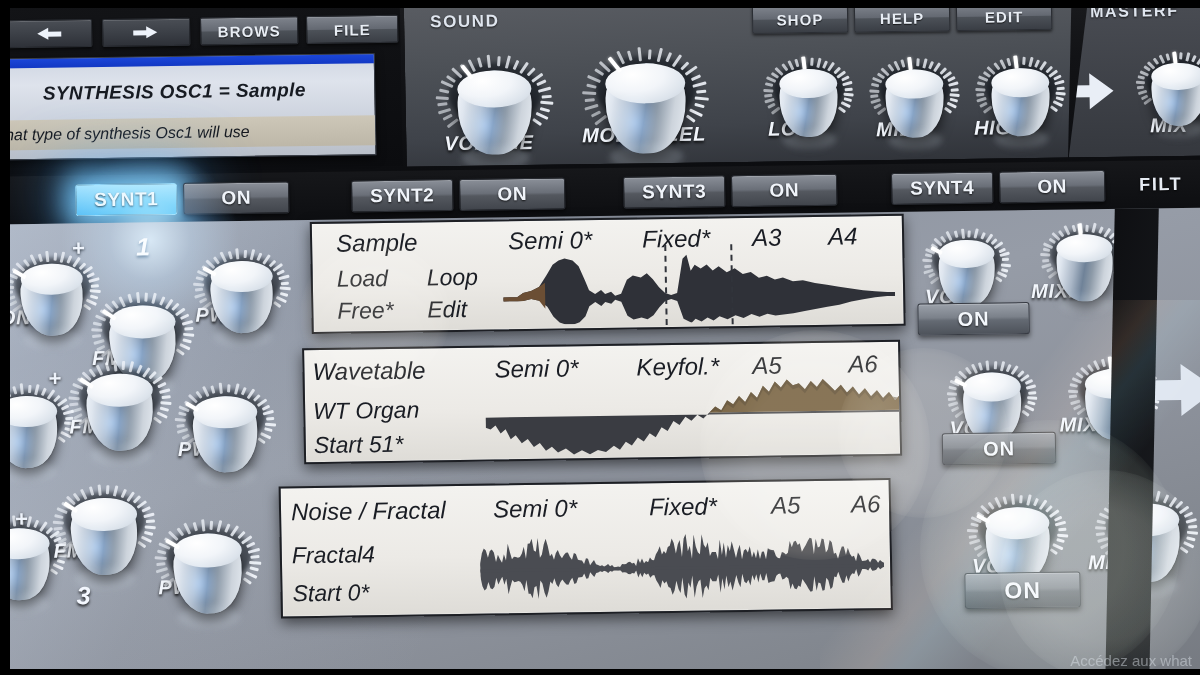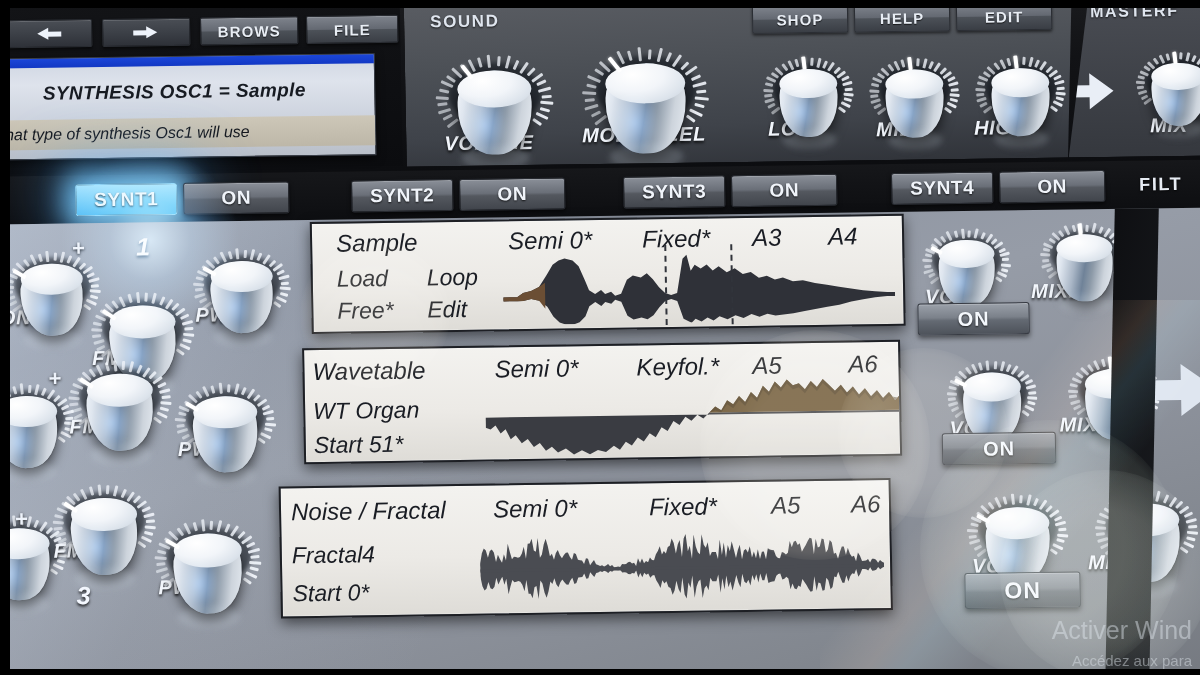--- a/index.html
+++ b/index.html
@@ -1063,16 +1063,15 @@
       background:radial-gradient(circle, rgba(232,246,224,.20) 40%, rgba(214,238,210,.11) 66%, rgba(200,230,200,0) 74%);"></div>
  <div class="flare" style="left:1000px;top:470px;width:210px;height:210px;
       background:radial-gradient(circle, rgba(240,248,236,.16) 44%, rgba(226,240,226,.09) 68%, rgba(214,234,216,0) 76%);"></div>
  <div class="streak" style="left:820px;top:300px;width:400px;height:400px;
       background:linear-gradient(128deg, rgba(255,170,120,0) 38%, rgba(255,190,140,.14) 47%, rgba(150,230,255,.14) 52%, rgba(120,200,255,0) 62%);"></div>
 
  <div class="blackbar" style="left:0;top:0;height:8px;"></div>
  <div class="blackbar" style="left:0;bottom:0;height:6px;"></div>
  <div style="position:absolute;left:0;top:0;width:10px;height:675px;background:#000;"></div>
 
- <div class="wm wm1">Activer Wind</div>
- <div class="wm wm2">Accédez aux para</div>
+ <div class="wm wm2">Accédez aux what</div>
 
 </div>
 
 </body></html>

